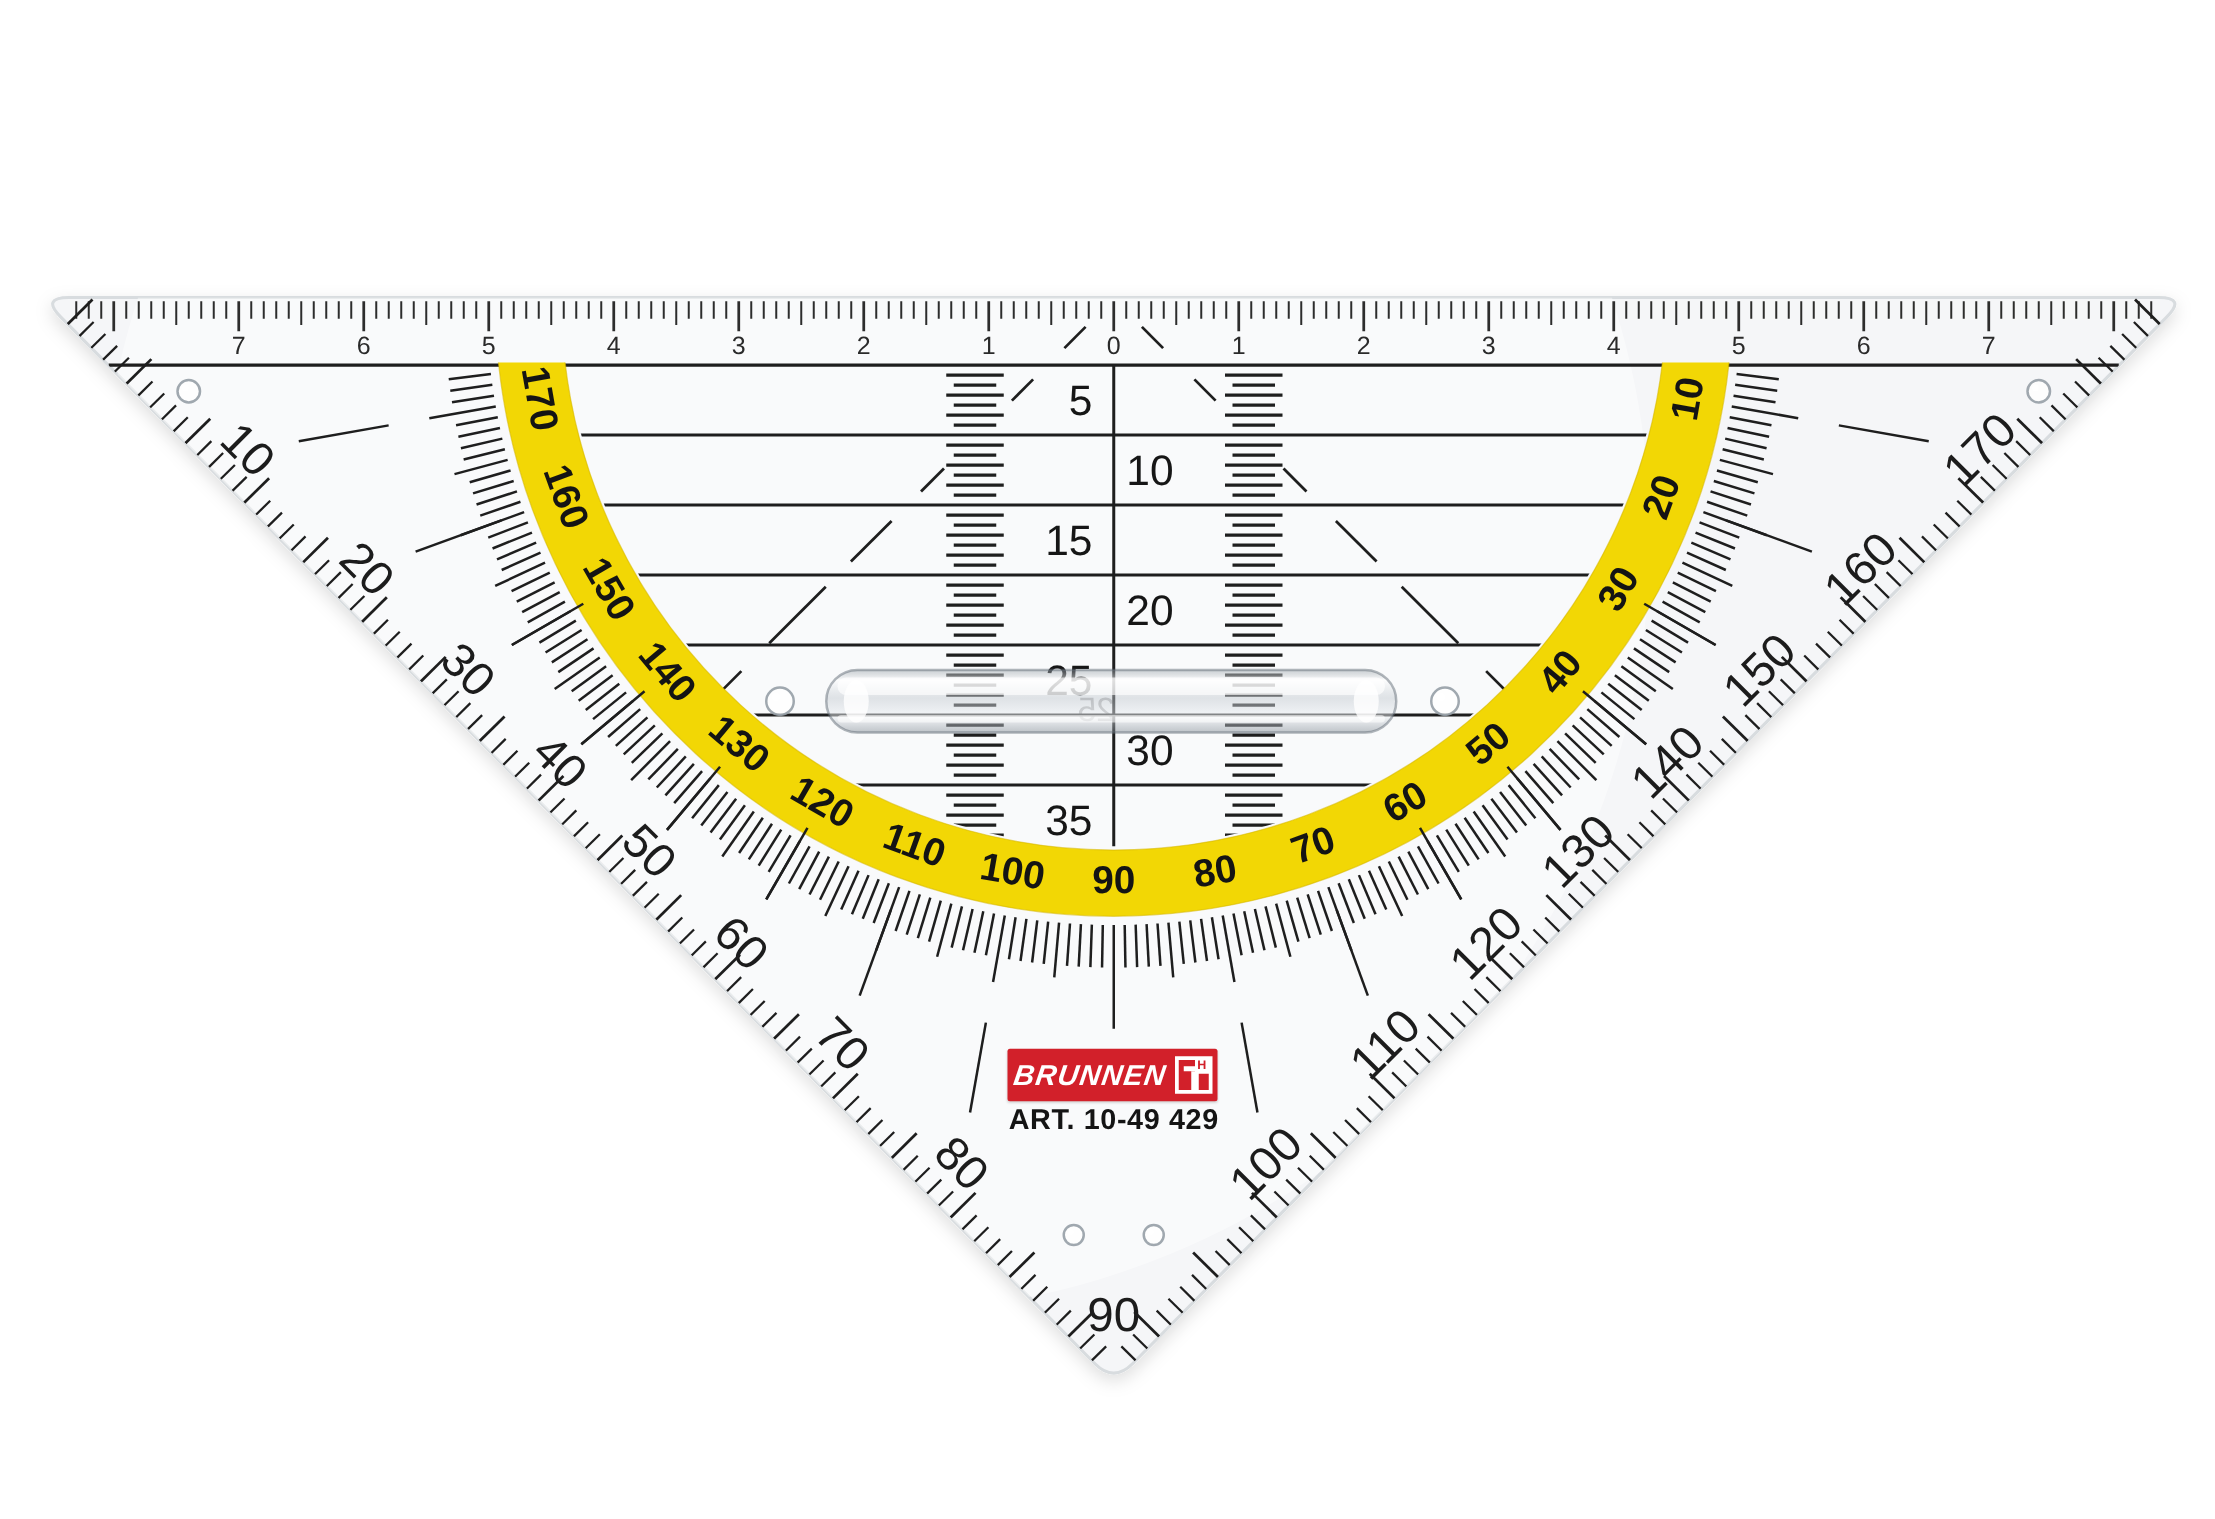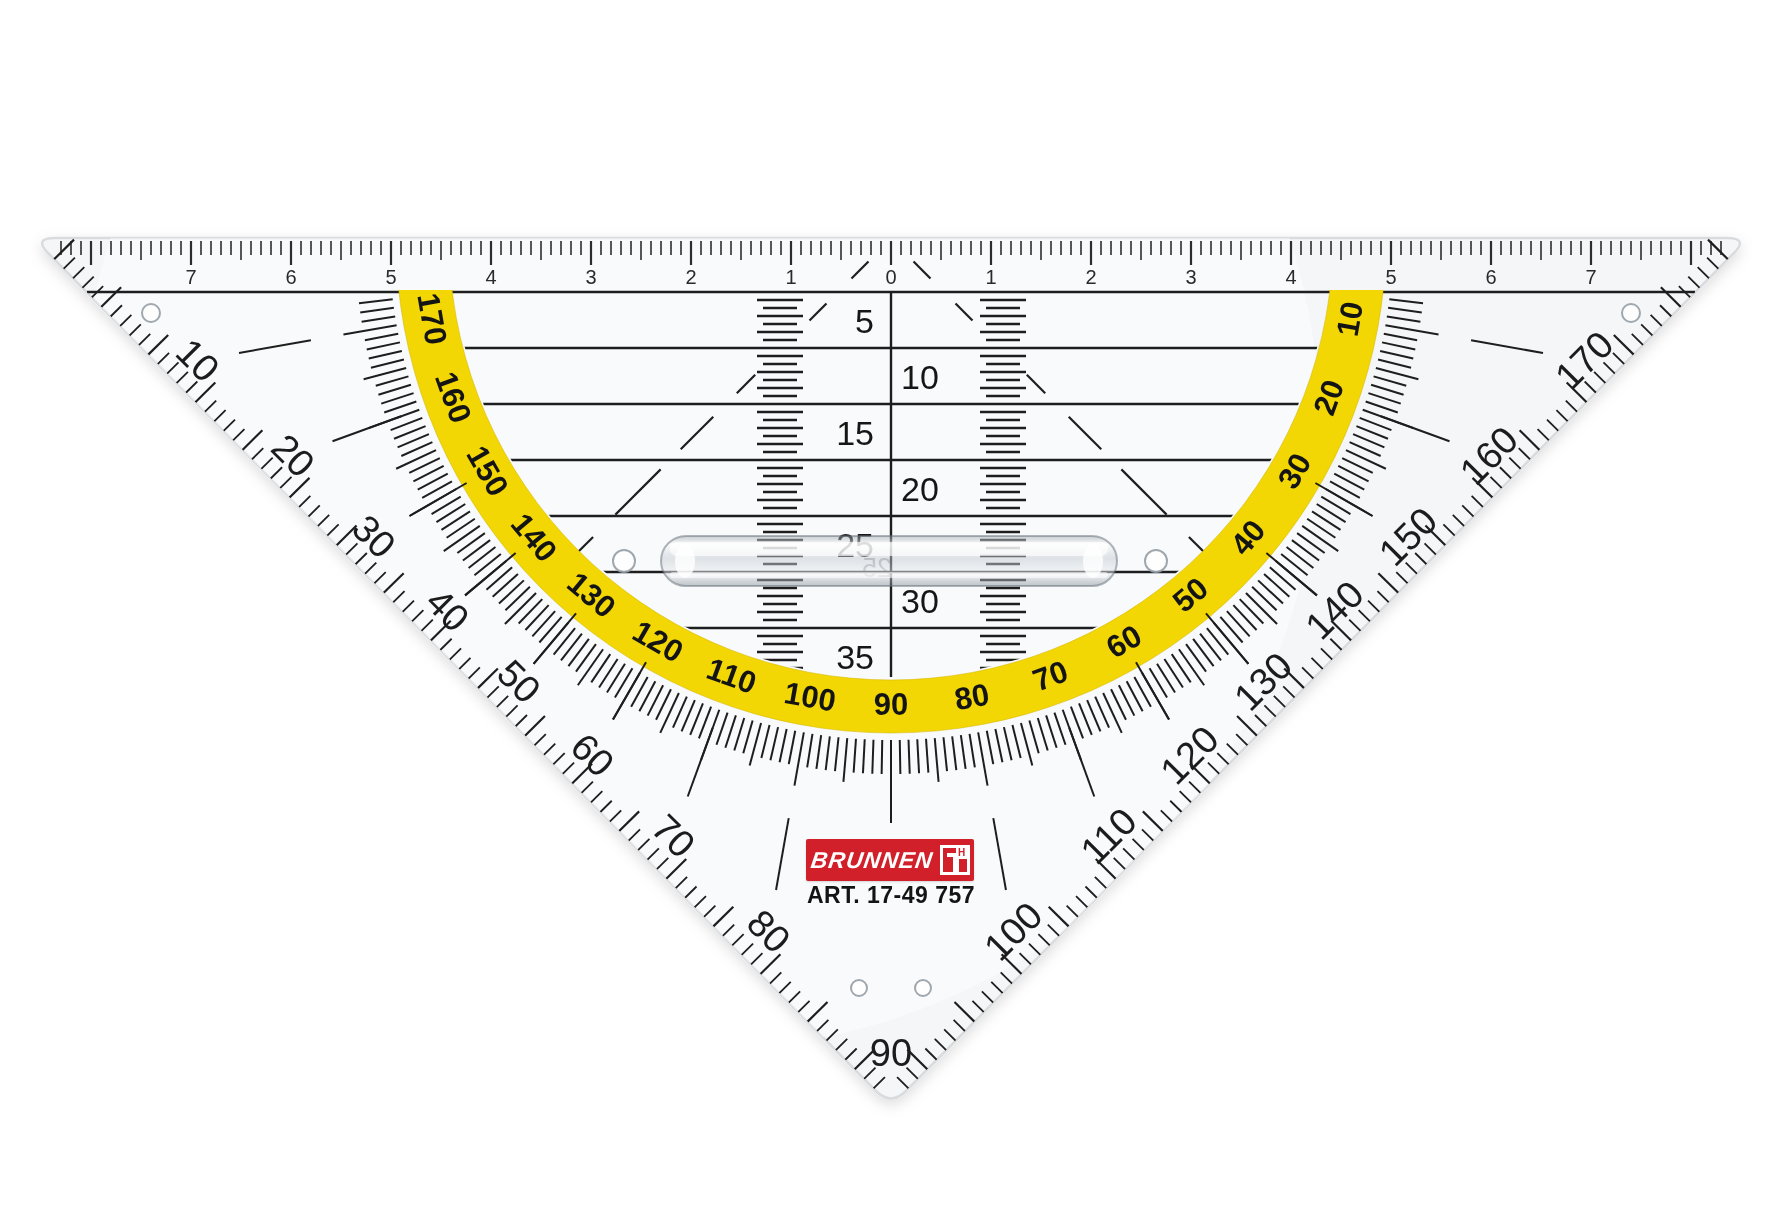--- a/index.html
+++ b/index.html
@@ -774,14 +774,14 @@
     </svg>
   <div class="brand-box">
     <span class="brand-text">BRUNNEN</span>
     <span class="brand-mark">
       <span class="bm-sq"></span>
       <span class="bm-slot2"></span>
       <span class="bm-slot"></span>
       <span class="bm-tab">H</span>
     </span>
   </div>
-  <div class="art-text">ART. 17-49 757</div>
+  <div class="art-text">ART. 10-49 429</div>
 </div>
 
 </body></html>

